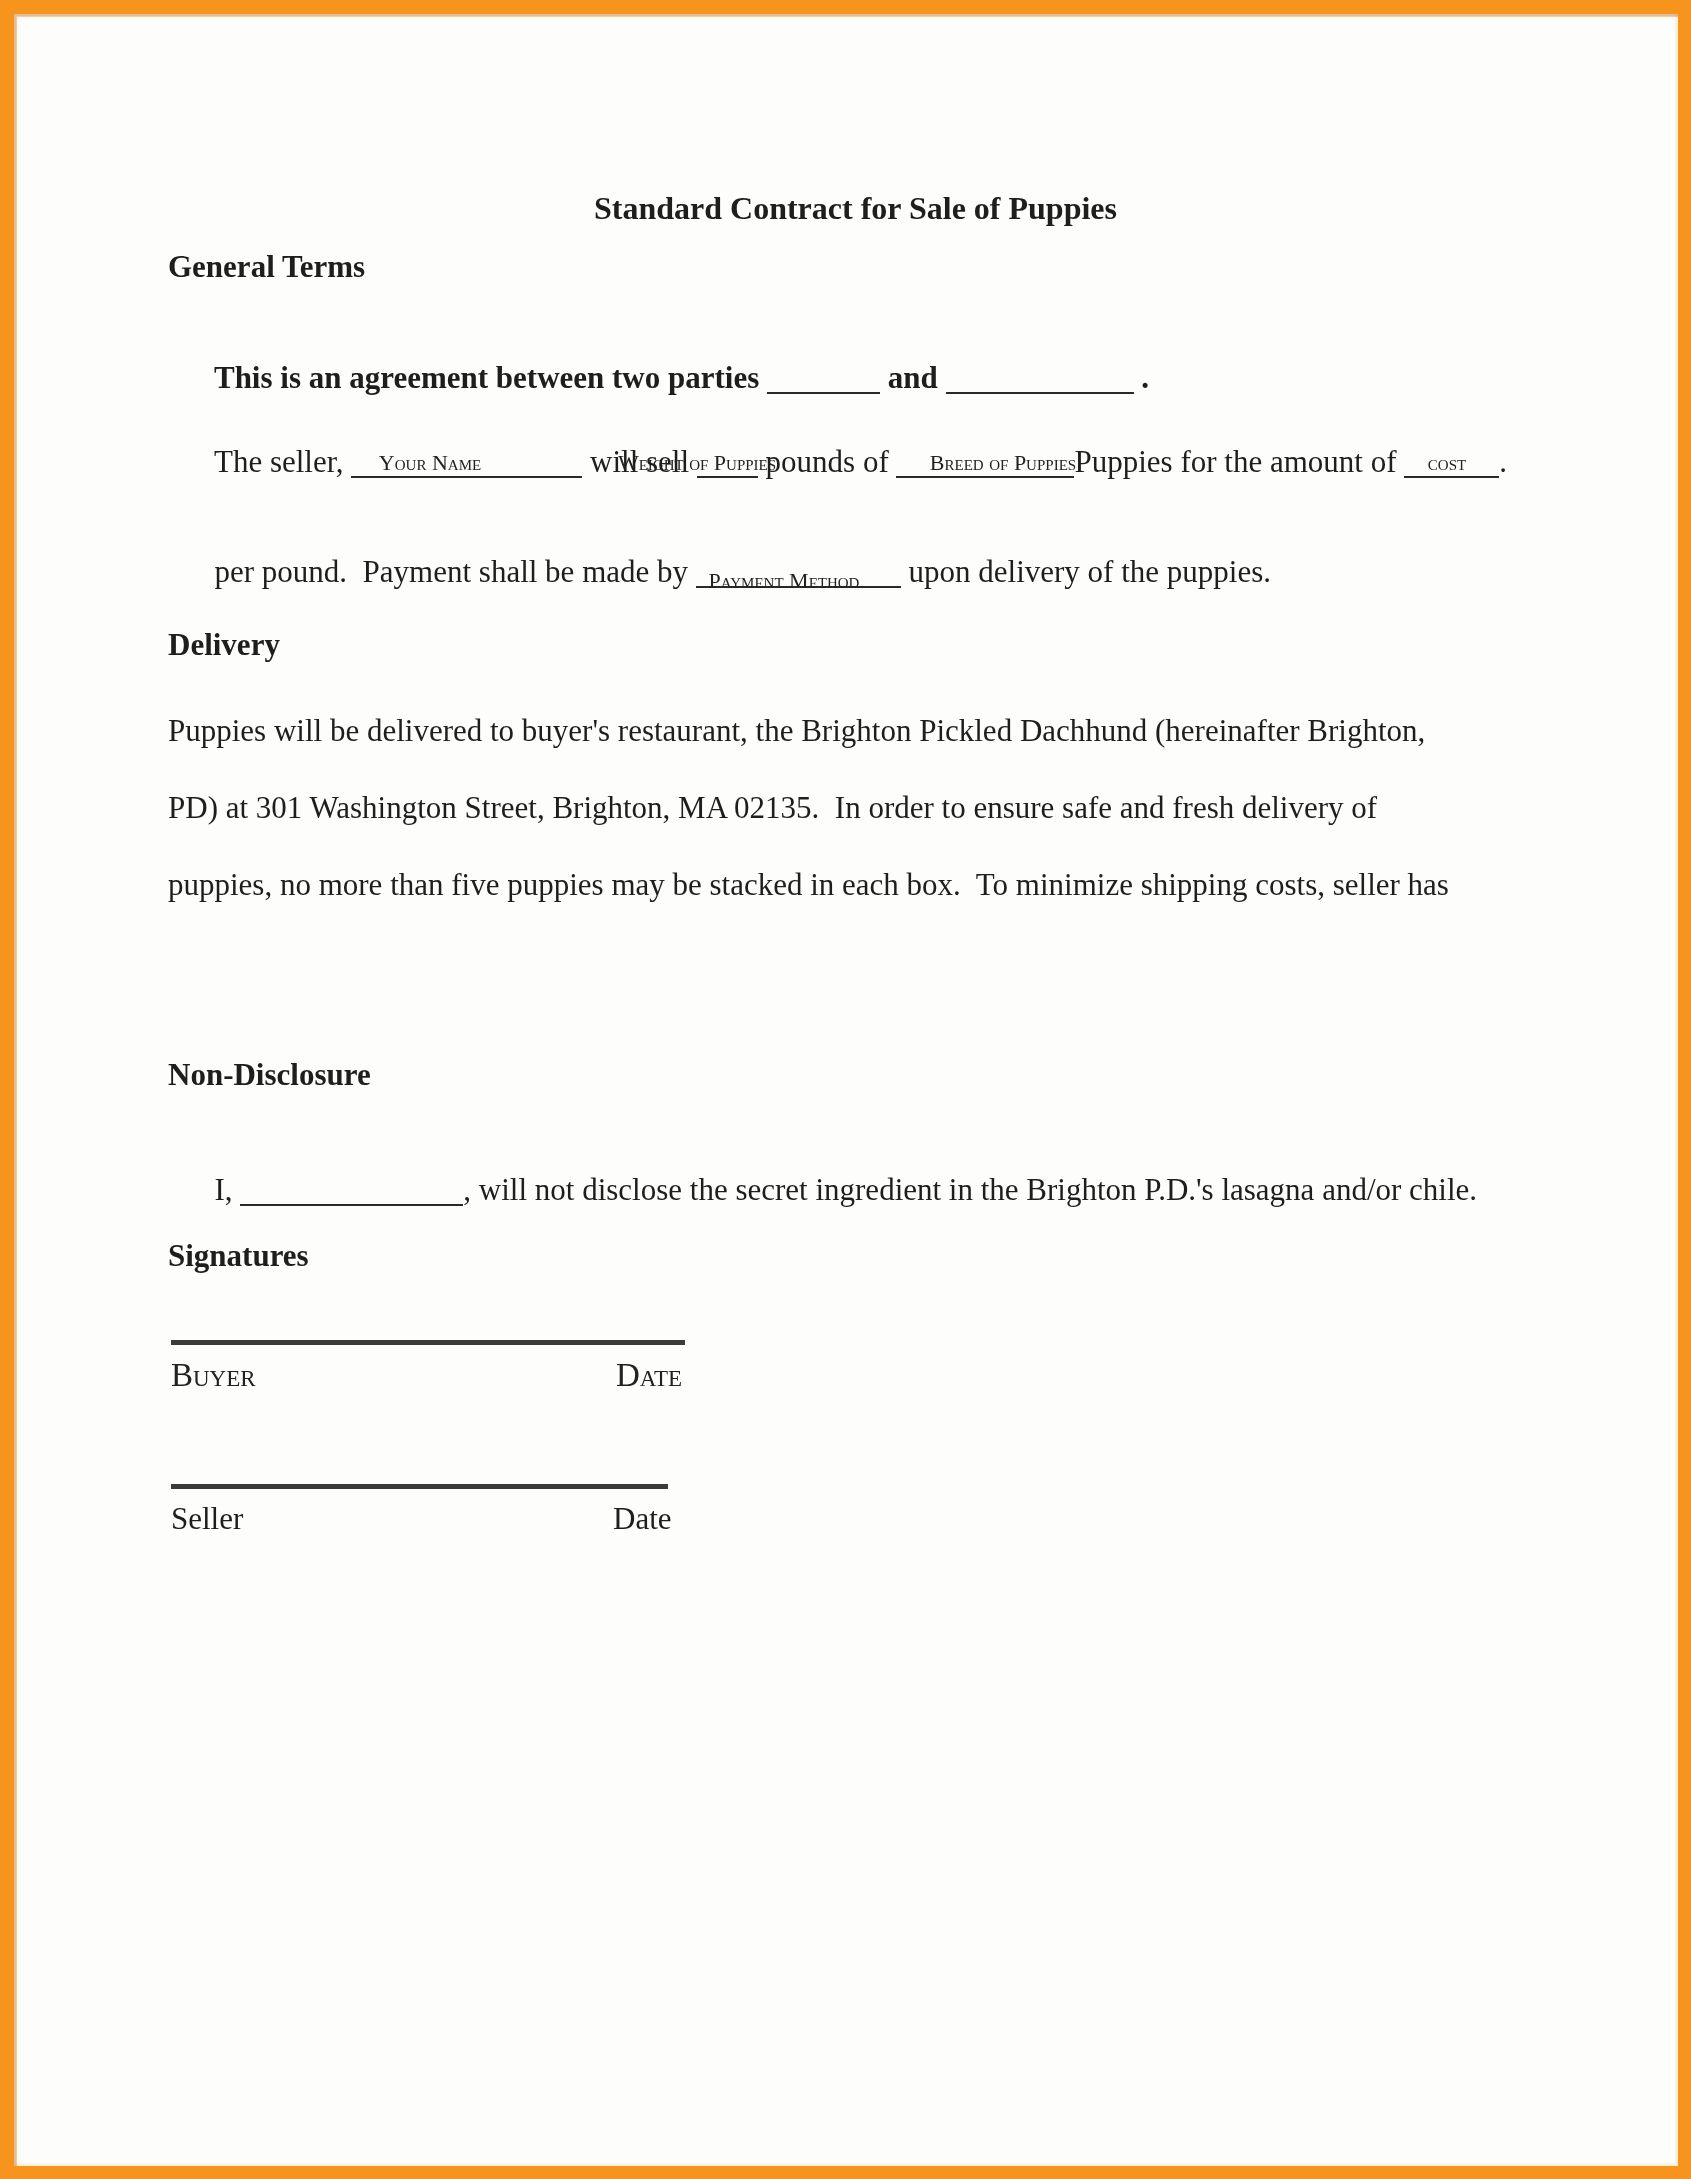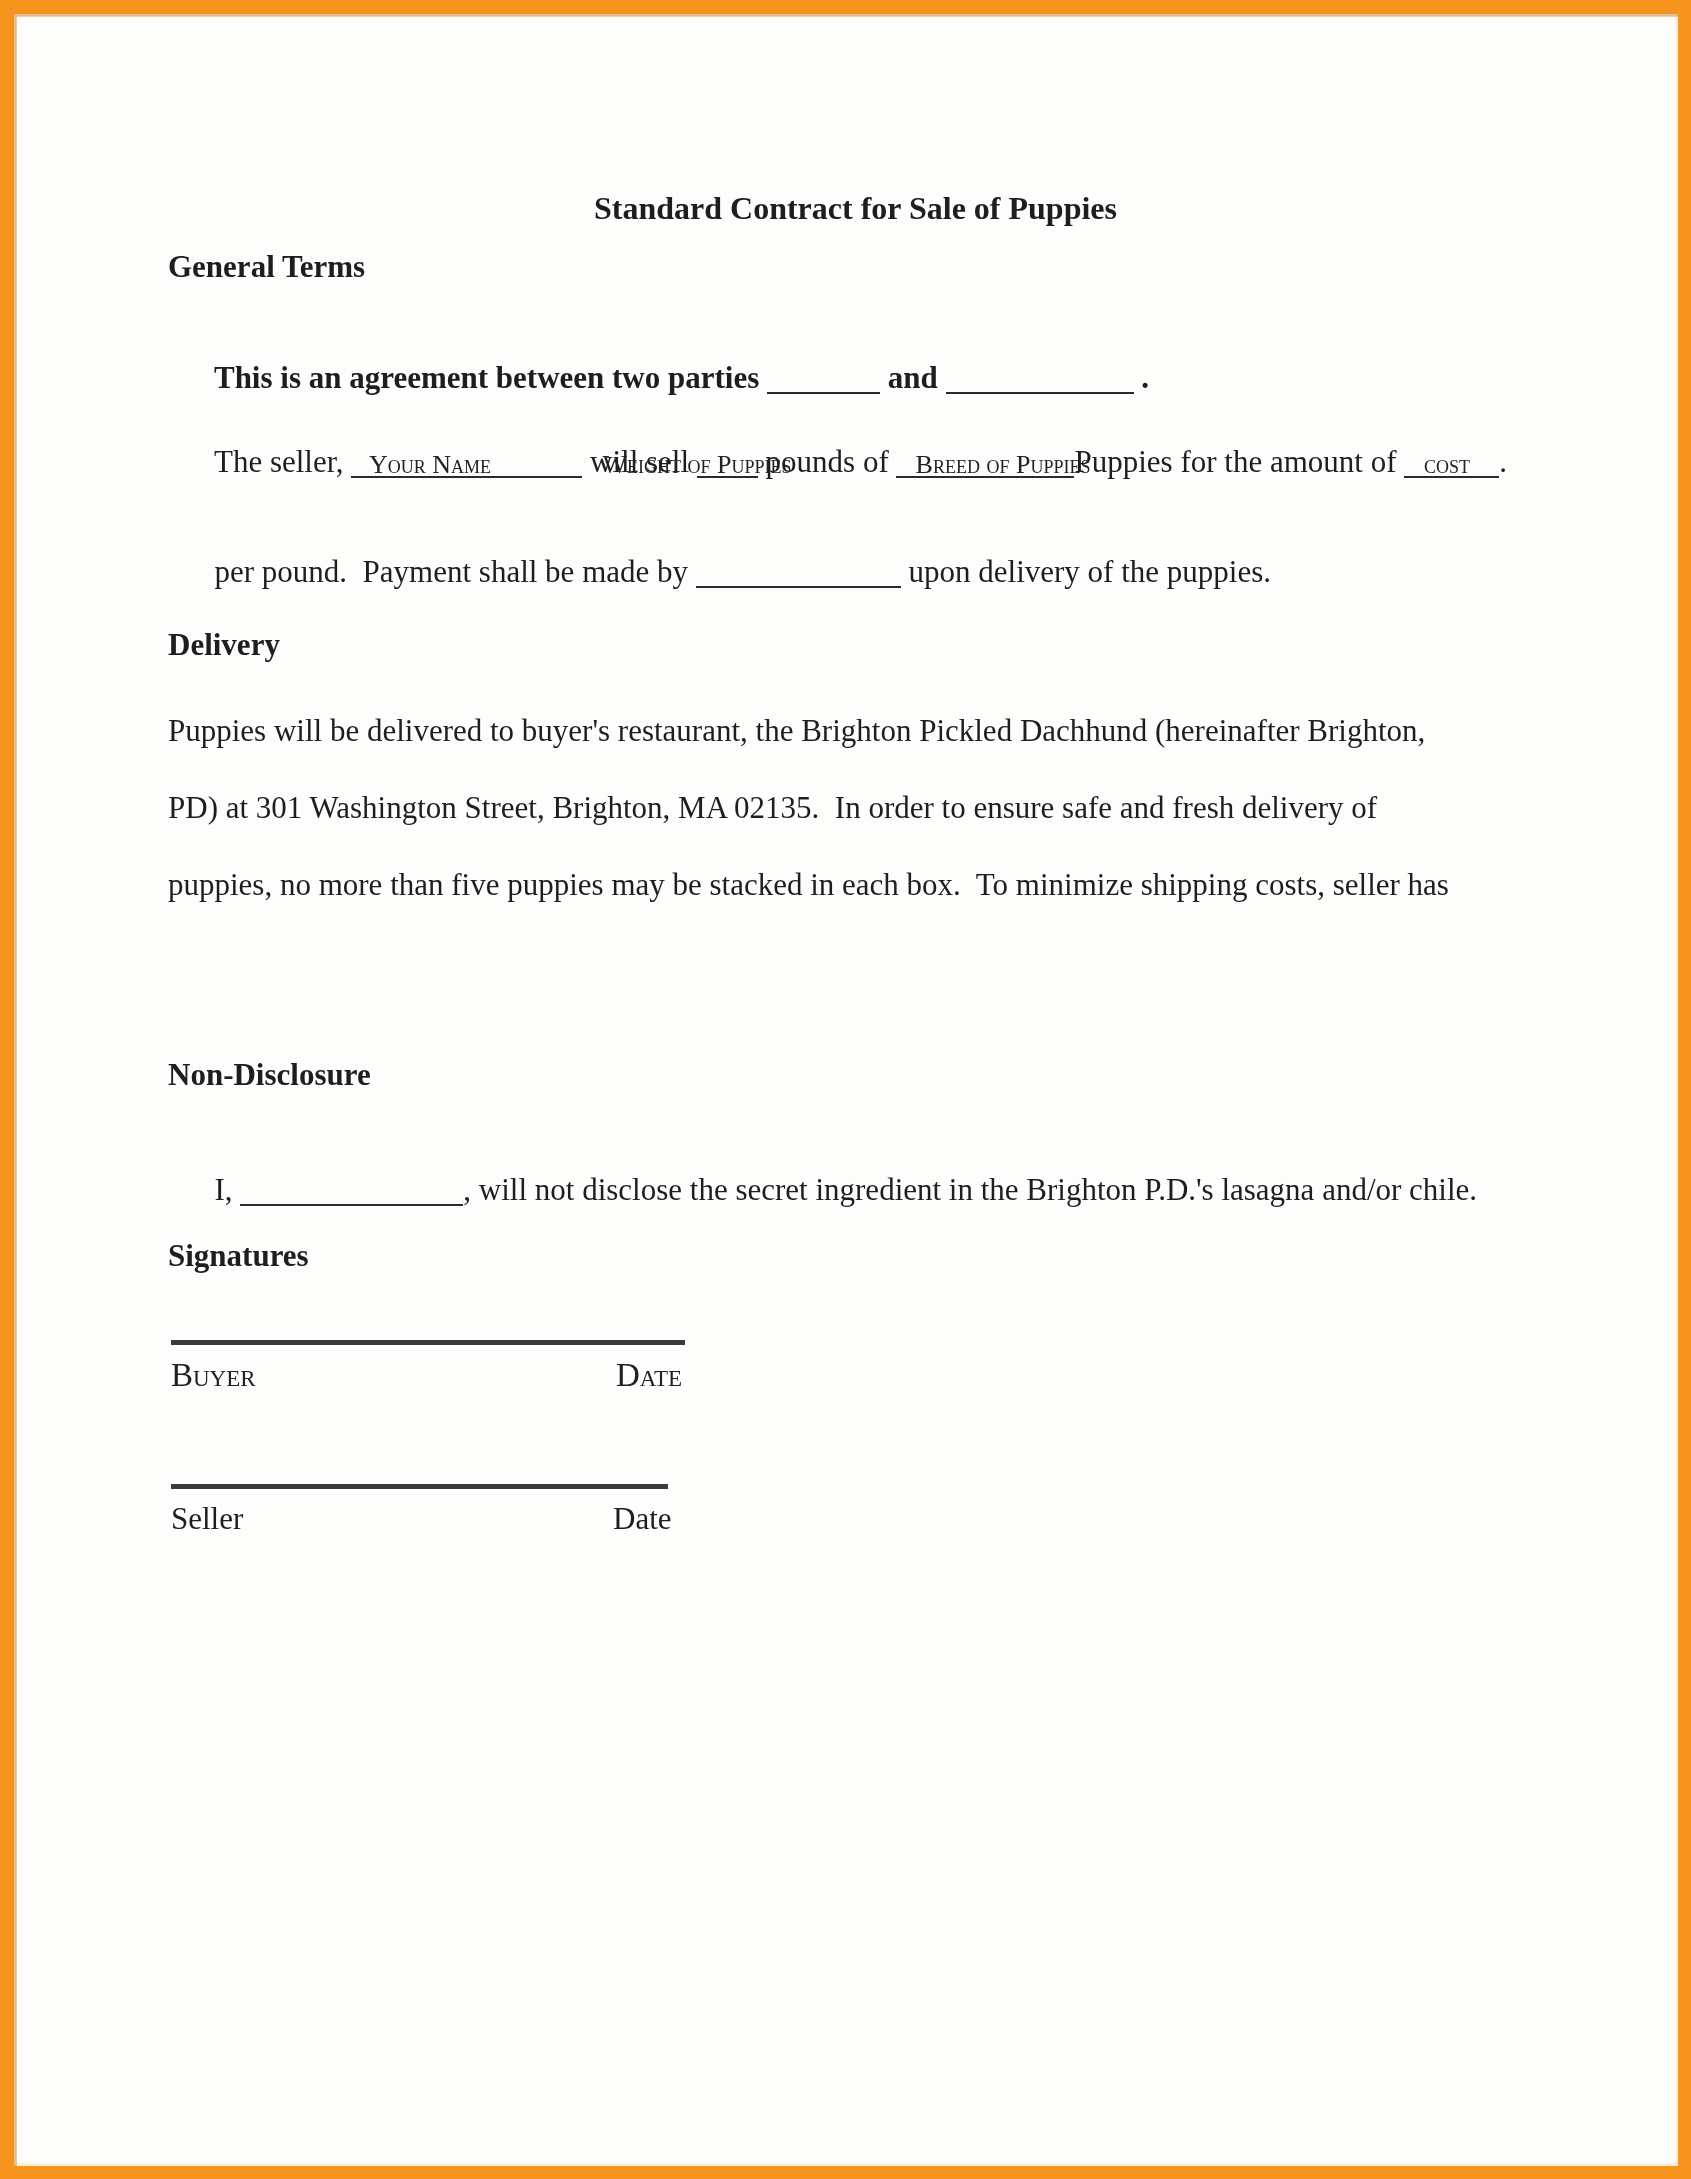--- a/index.html
+++ b/index.html
@@ -33,21 +33,21 @@
     display:inline-block;
     height:0;
     border-bottom:2.8px solid #2a2a2a;
     vertical-align:-5.6px;
   }
   .subrow{position:absolute;width:100%;height:37px;}
   .sublabel{
     position:absolute;
     transform:translateX(-50%);
     font-variant:small-caps;
-    font-size:26px;
+    font-size:22px;
     white-space:pre;
     color:#222;
   }
   .sig-rule{
     position:absolute;
     height:4.6px;
     background:#3b3b3b;
   }
   .sig-label-caps{
     position:absolute;
@@ -85,20 +85,23 @@
       <span class="sublabel" style="left:416px;">Your Name</span>
       <span class="sublabel" style="left:683px;">Weight of Puppies</span>
       <span class="sublabel" style="left:989px;">Breed of Puppies</span>
       <span class="sublabel" style="left:1433px;">cost</span>
     </div>
 
     <div class="line body-left" style="top:502px;">
       <span>per pound.  Payment shall be made by </span><span class="blank" style="width:205px;"></span><span> upon delivery of the puppies.</span>
     </div>
 
+    <div class="subrow" style="top:554px;">
+      <span class="sublabel" style="left:770px;">Payment Method</span>
+    </div>
 
     <div class="line body-left bold" style="top:612px;">Delivery</div>
     <div class="line body-left" style="top:698px;">Puppies will be delivered to buyer's restaurant, the Brighton Pickled Dachhund (hereinafter Brighton,</div>
     <div class="line body-left" style="top:775px;">PD) at 301 Washington Street, Brighton, MA 02135.  In order to ensure safe and fresh delivery of</div>
     <div class="line body-left" style="top:852px;">puppies, no more than five puppies may be stacked in each box.  To minimize shipping costs, seller has</div>
 
     <div class="line body-left bold" style="top:1042px;">Non-Disclosure</div>
     <div class="line body-left" style="top:1120px;">
       <span>I, </span><span class="blank" style="width:223px;"></span><span>, will not disclose the secret ingredient in the Brighton P.D.'s lasagna and/or chile.</span>
     </div>

